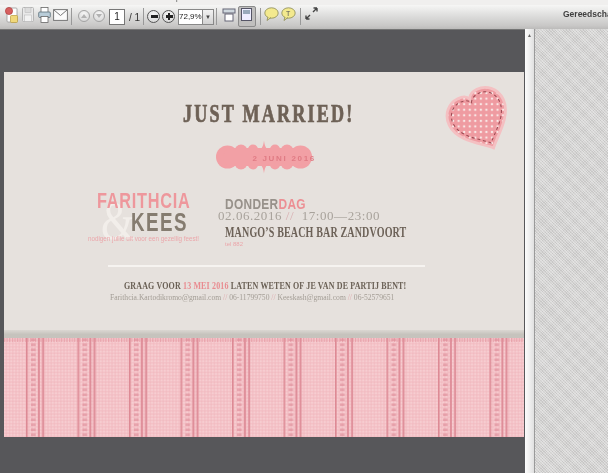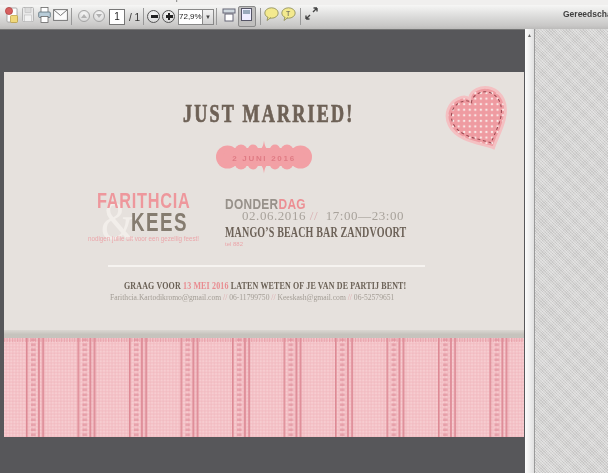--- a/index.html
+++ b/index.html
@@ -39,41 +39,41 @@
     background:
      repeating-linear-gradient(45deg,rgba(255,255,255,.35) 0 1px,rgba(0,0,0,0) 1px 2px),
      repeating-linear-gradient(-45deg,rgba(120,120,120,.12) 0 1px,rgba(0,0,0,0) 1px 2px),
      #d3d2d1;}
   
   #page{position:absolute;left:4px;top:72px;width:520px;height:365px;background:#e6e1dd;}
   #justmarried{position:absolute;left:179px;top:28px;white-space:nowrap;
     font-family:"Liberation Serif",serif;font-weight:bold;font-size:25px;
     letter-spacing:3px;color:#6e6156;-webkit-text-stroke:0.7px #6e6156;transform:scaleX(0.725);transform-origin:left top;}
   #datelabel{position:absolute;left:208px;top:66px;}
-  #datelabeltext{position:absolute;left:208px;top:82px;width:104px;text-align:center;
+  #datelabeltext{position:absolute;left:208px;top:82px;width:104px;text-align:right;
     font-size:8px;font-weight:bold;letter-spacing:1.7px;color:#e07b84;}
   #heart{position:absolute;left:443px;top:15px;transform:scale(1.07);transform-origin:50% 50%;}
   
   #amp{position:absolute;left:97px;top:118px;font-family:"Liberation Serif",serif;
     font-size:54px;color:#f2eeea;transform:scaleX(0.8);transform-origin:left top;}
   #farithcia{position:absolute;left:93px;top:116px;font-weight:bold;font-size:22px;
     letter-spacing:1px;color:#ee979c;transform:scaleX(0.74);transform-origin:left top;
     white-space:nowrap;}
   #kees{position:absolute;left:127px;top:136px;font-weight:bold;font-size:25px;
     letter-spacing:2px;color:#857c70;transform:scaleX(0.75);transform-origin:left top;
     white-space:nowrap;}
   #tagline{position:absolute;left:84px;top:163px;
     font-size:6.4px;color:#eba7ab;white-space:nowrap;transform:scaleX(0.98);
     transform-origin:left top;}
   
   #dag{position:absolute;left:221px;top:124px;font-weight:bold;font-size:14.5px;
     letter-spacing:.4px;color:#97918a;transform:scaleX(0.82);transform-origin:left top;
     white-space:nowrap;}
   #dag b{color:#ec8f94;font-weight:bold;}
-  #dtline{position:absolute;left:238px;top:136px;font-family:"Liberation Serif",serif;
+  #dtline{position:absolute;left:214px;top:136px;font-family:"Liberation Serif",serif;
     font-size:13px;letter-spacing:.55px;color:#a8a29b;white-space:nowrap;}
   #dtline i{font-style:normal;color:#d8aeb0;}
   #mango{position:absolute;left:221px;top:152px;font-family:"Liberation Serif",serif;
     font-weight:bold;font-size:15px;letter-spacing:.2px;color:#6d6258;
     transform:scaleX(0.67);transform-origin:left top;white-space:nowrap;}
   #tel{position:absolute;left:221px;top:169px;font-size:6px;color:#eba7ab;}
   
   #divider{position:absolute;left:104px;top:193px;width:317px;height:2px;background:#f6f3f0;}
   #rsvp{position:absolute;left:120px;top:208px;white-space:nowrap;
     font-family:"Liberation Serif",serif;font-weight:bold;font-size:10.5px;

